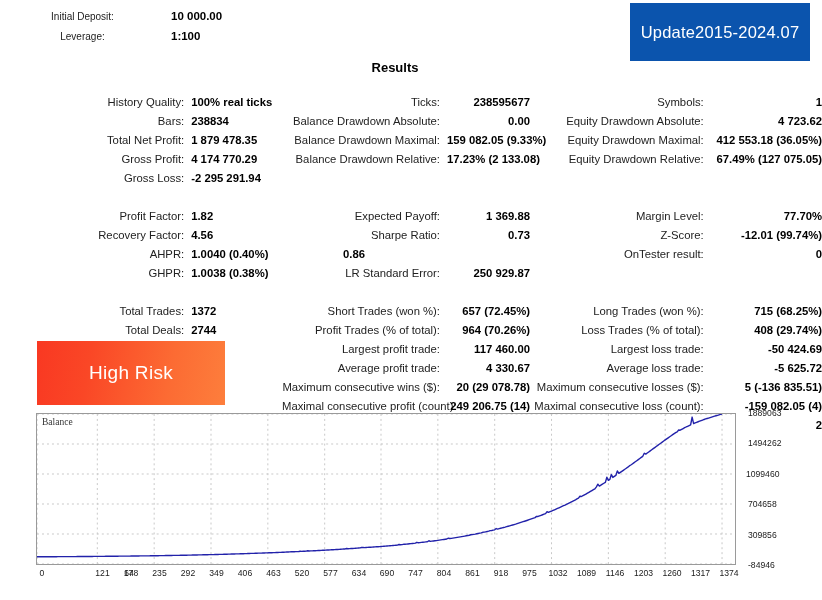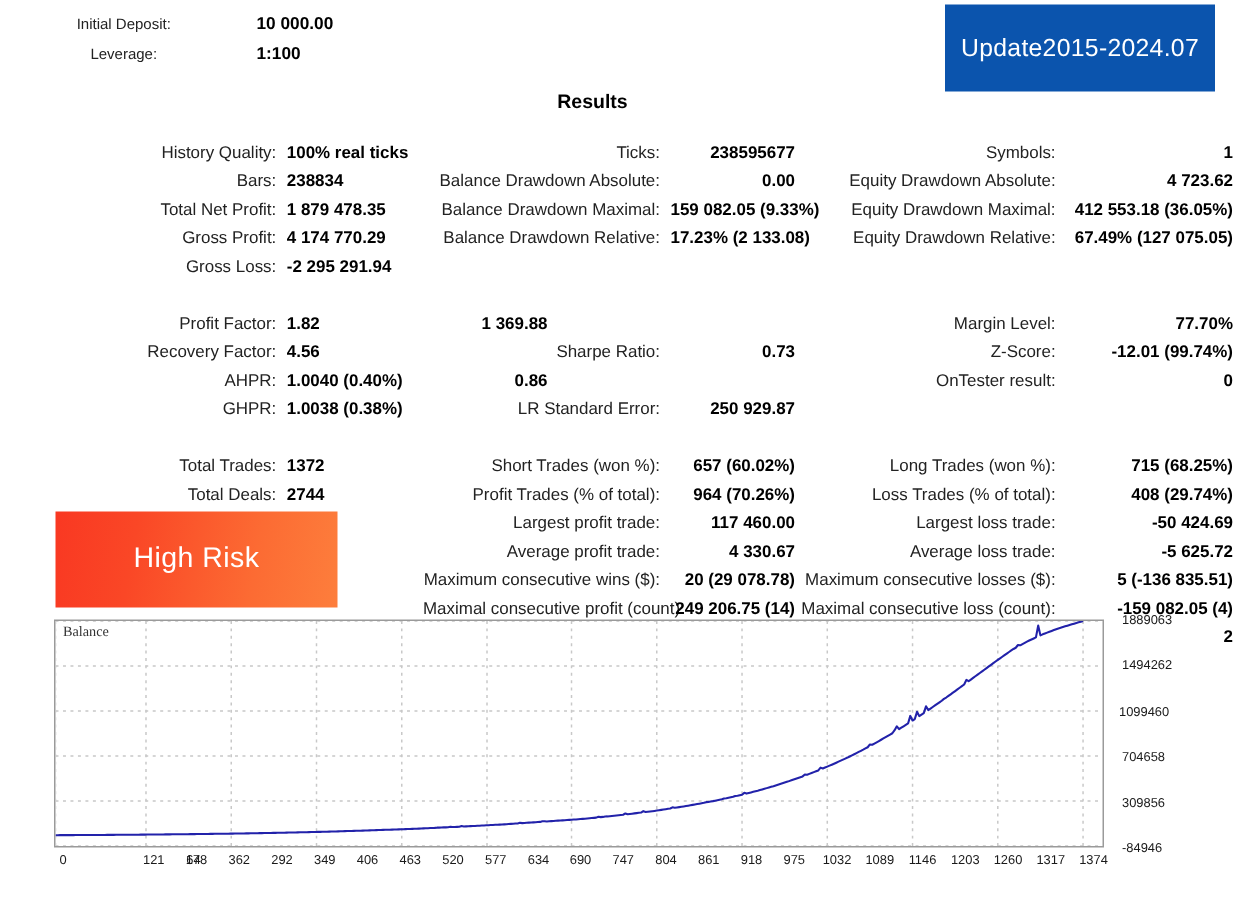--- a/index.html
+++ b/index.html
@@ -171,20 +171,21 @@
         </div>
       </div>
     <div class="gap"></div>
     <div class="block" id="block2">
         <div class="srow">
           <div class="cell c1">
             <div class="lab">Profit Factor:</div>
             <div class="val">1.82</div>
           </div>
           <div class="cell c2">
+            <div class="lab">Expected Payoff:</div>
             <div class="val">1 369.88</div>
           </div>
           <div class="cell c3">
             <div class="lab">Margin Level:</div>
             <div class="val">77.70%</div>
           </div>
         </div>
         <div class="srow">
           <div class="cell c1">
             <div class="lab">Recovery Factor:</div>
@@ -229,21 +230,21 @@
       </div>
     <div class="gap"></div>
     <div class="block" id="block3">
         <div class="srow">
           <div class="cell c1">
             <div class="lab">Total Trades:</div>
             <div class="val">1372</div>
           </div>
           <div class="cell c2">
             <div class="lab">Short Trades (won %):</div>
-            <div class="val">657 (60.02%)</div>
+            <div class="val">657 (72.45%)</div>
           </div>
           <div class="cell c3">
             <div class="lab">Long Trades (won %):</div>
             <div class="val">715 (68.25%)</div>
           </div>
         </div>
         <div class="srow">
           <div class="cell c1">
             <div class="lab">Total Deals:</div>
             <div class="val">2744</div>
@@ -368,21 +369,21 @@
         <div class="ytick" style="top: 86.2px; left: 6px;">704658</div>
         <div class="ytick" style="top: 55.8px; left: 4px;">1099460</div>
         <div class="ytick" style="top: 25.3999px; left: 6px;">1494262</div>
         <div class="ytick" style="top: -5px; left: 6px;">1889063</div>
       </div>
     <div class="xlabels" id="xlabels">
         <div class="xtick" style="left: 6px;">0</div>
         <div class="xtick" style="left: 50px; margin-left: 43px;">64</div>
         <div class="xtick" style="left: 66.5px;">121</div>
         <div class="xtick" style="left: 95px;">178</div>
-        <div class="xtick" style="left: 123.5px;">362</div>
+        <div class="xtick" style="left: 123.5px;">235</div>
         <div class="xtick" style="left: 152px;">292</div>
         <div class="xtick" style="left: 180.5px;">349</div>
         <div class="xtick" style="left: 209px;">406</div>
         <div class="xtick" style="left: 237.5px;">463</div>
         <div class="xtick" style="left: 266px;">520</div>
         <div class="xtick" style="left: 294.5px;">577</div>
         <div class="xtick" style="left: 323px;">634</div>
         <div class="xtick" style="left: 351px;">690</div>
         <div class="xtick" style="left: 379.5px;">747</div>
         <div class="xtick" style="left: 408px;">804</div>

